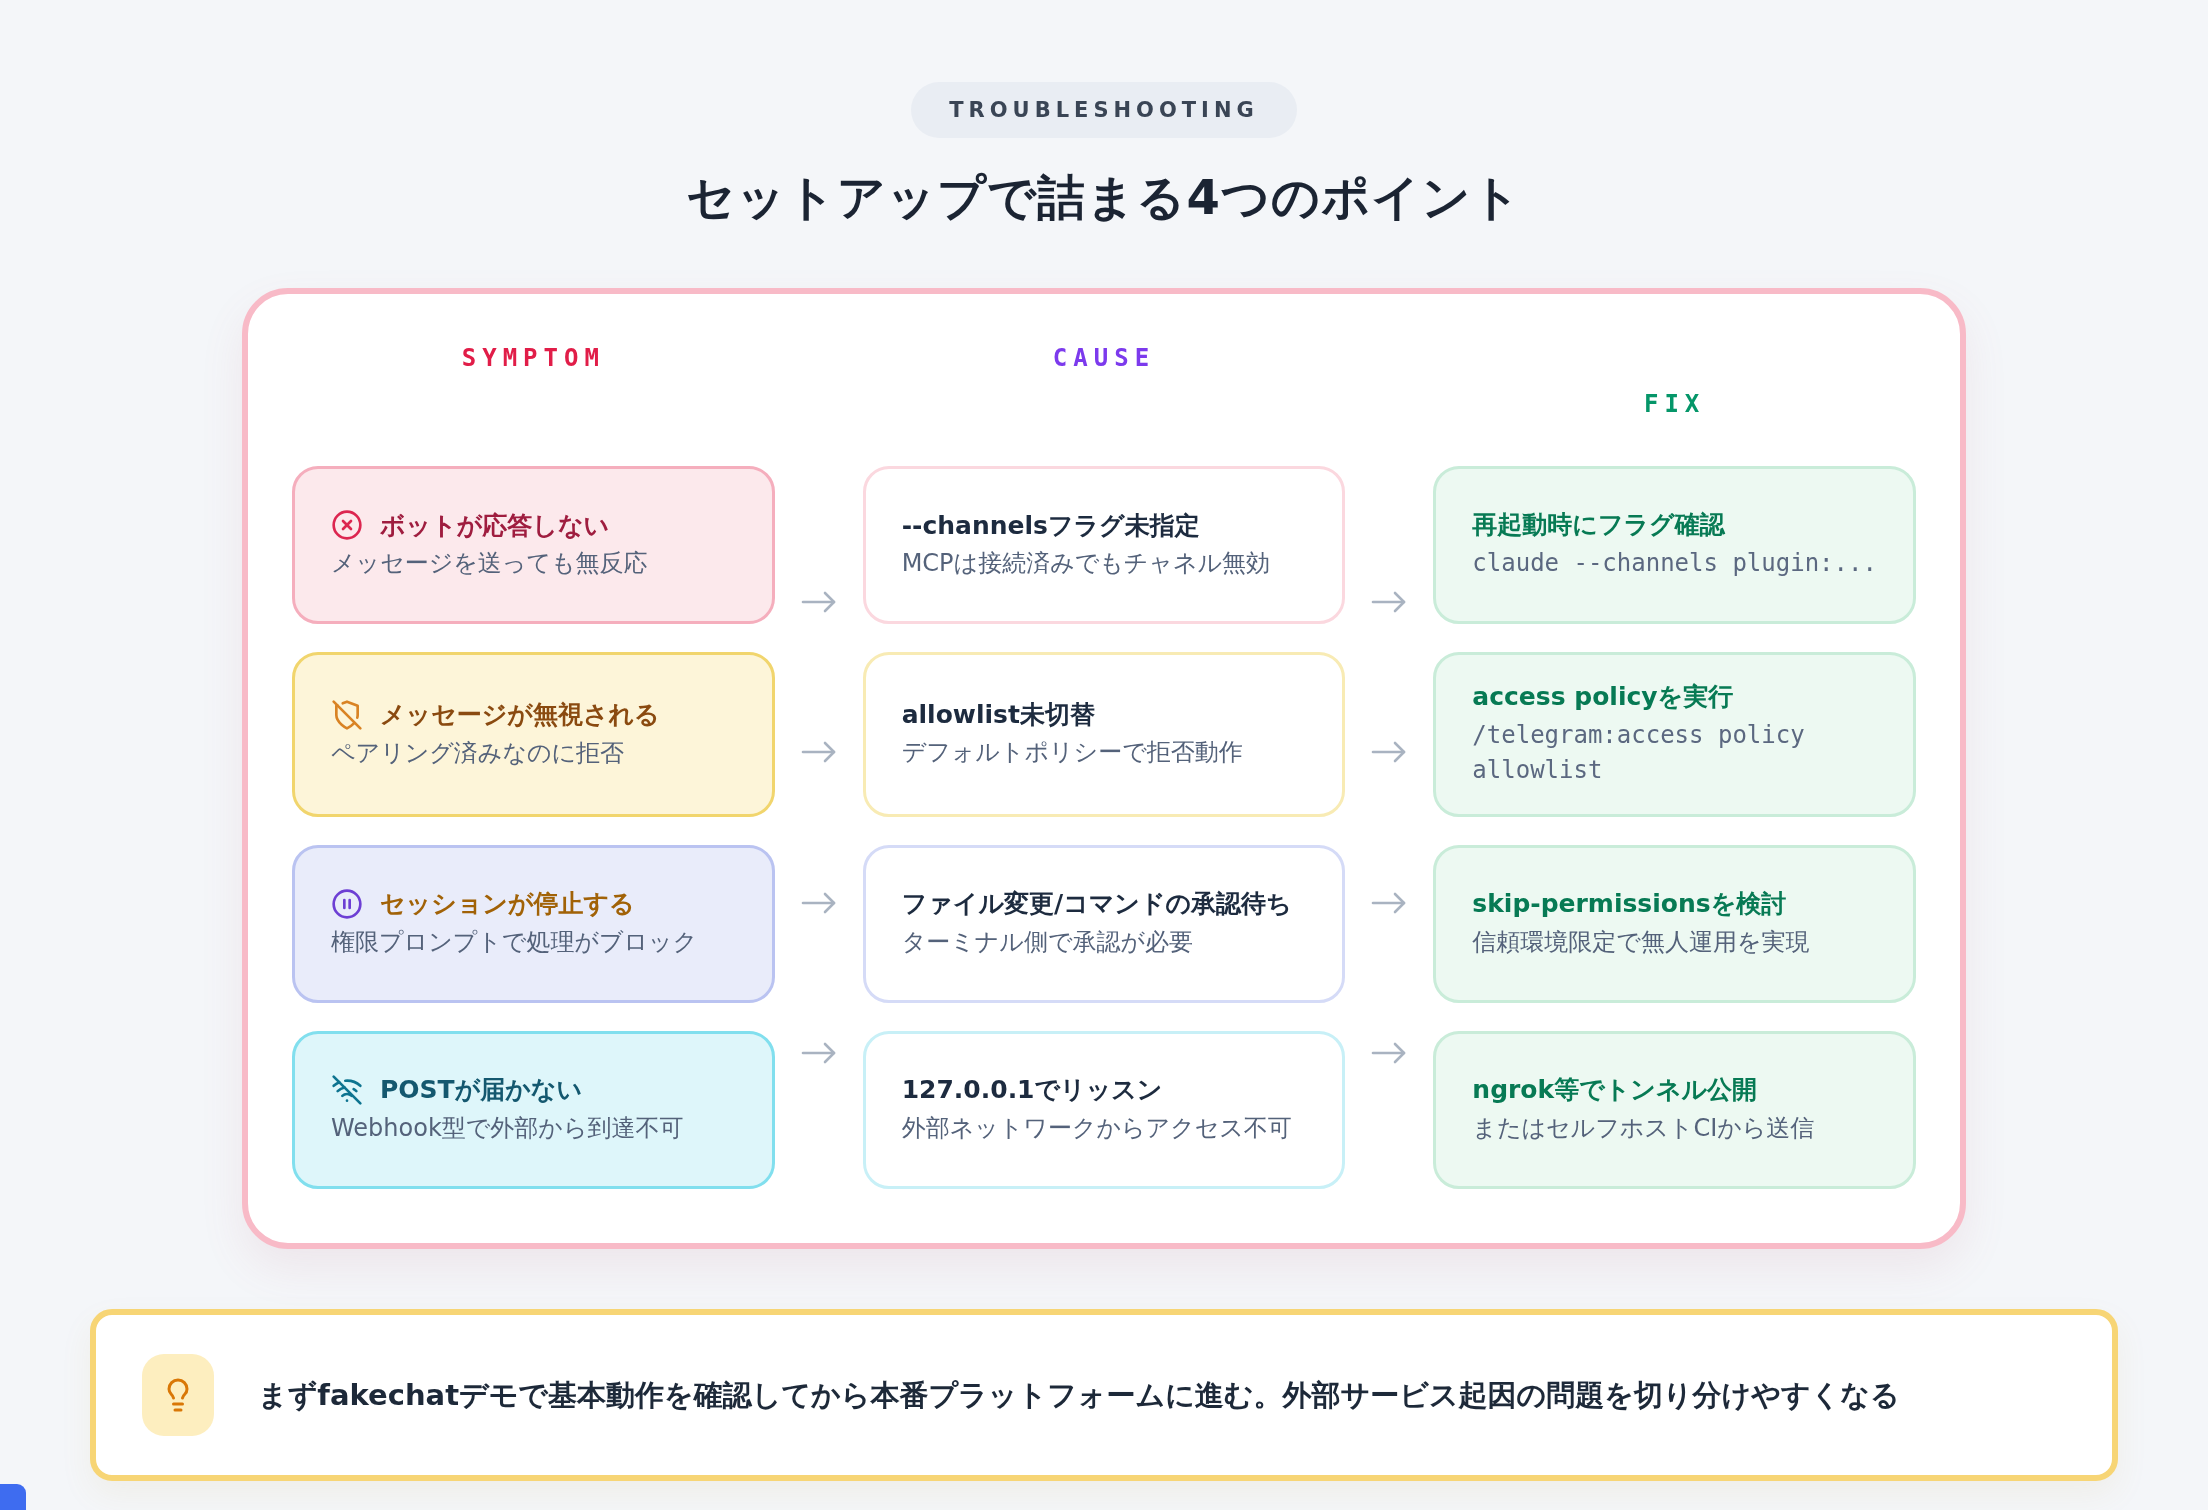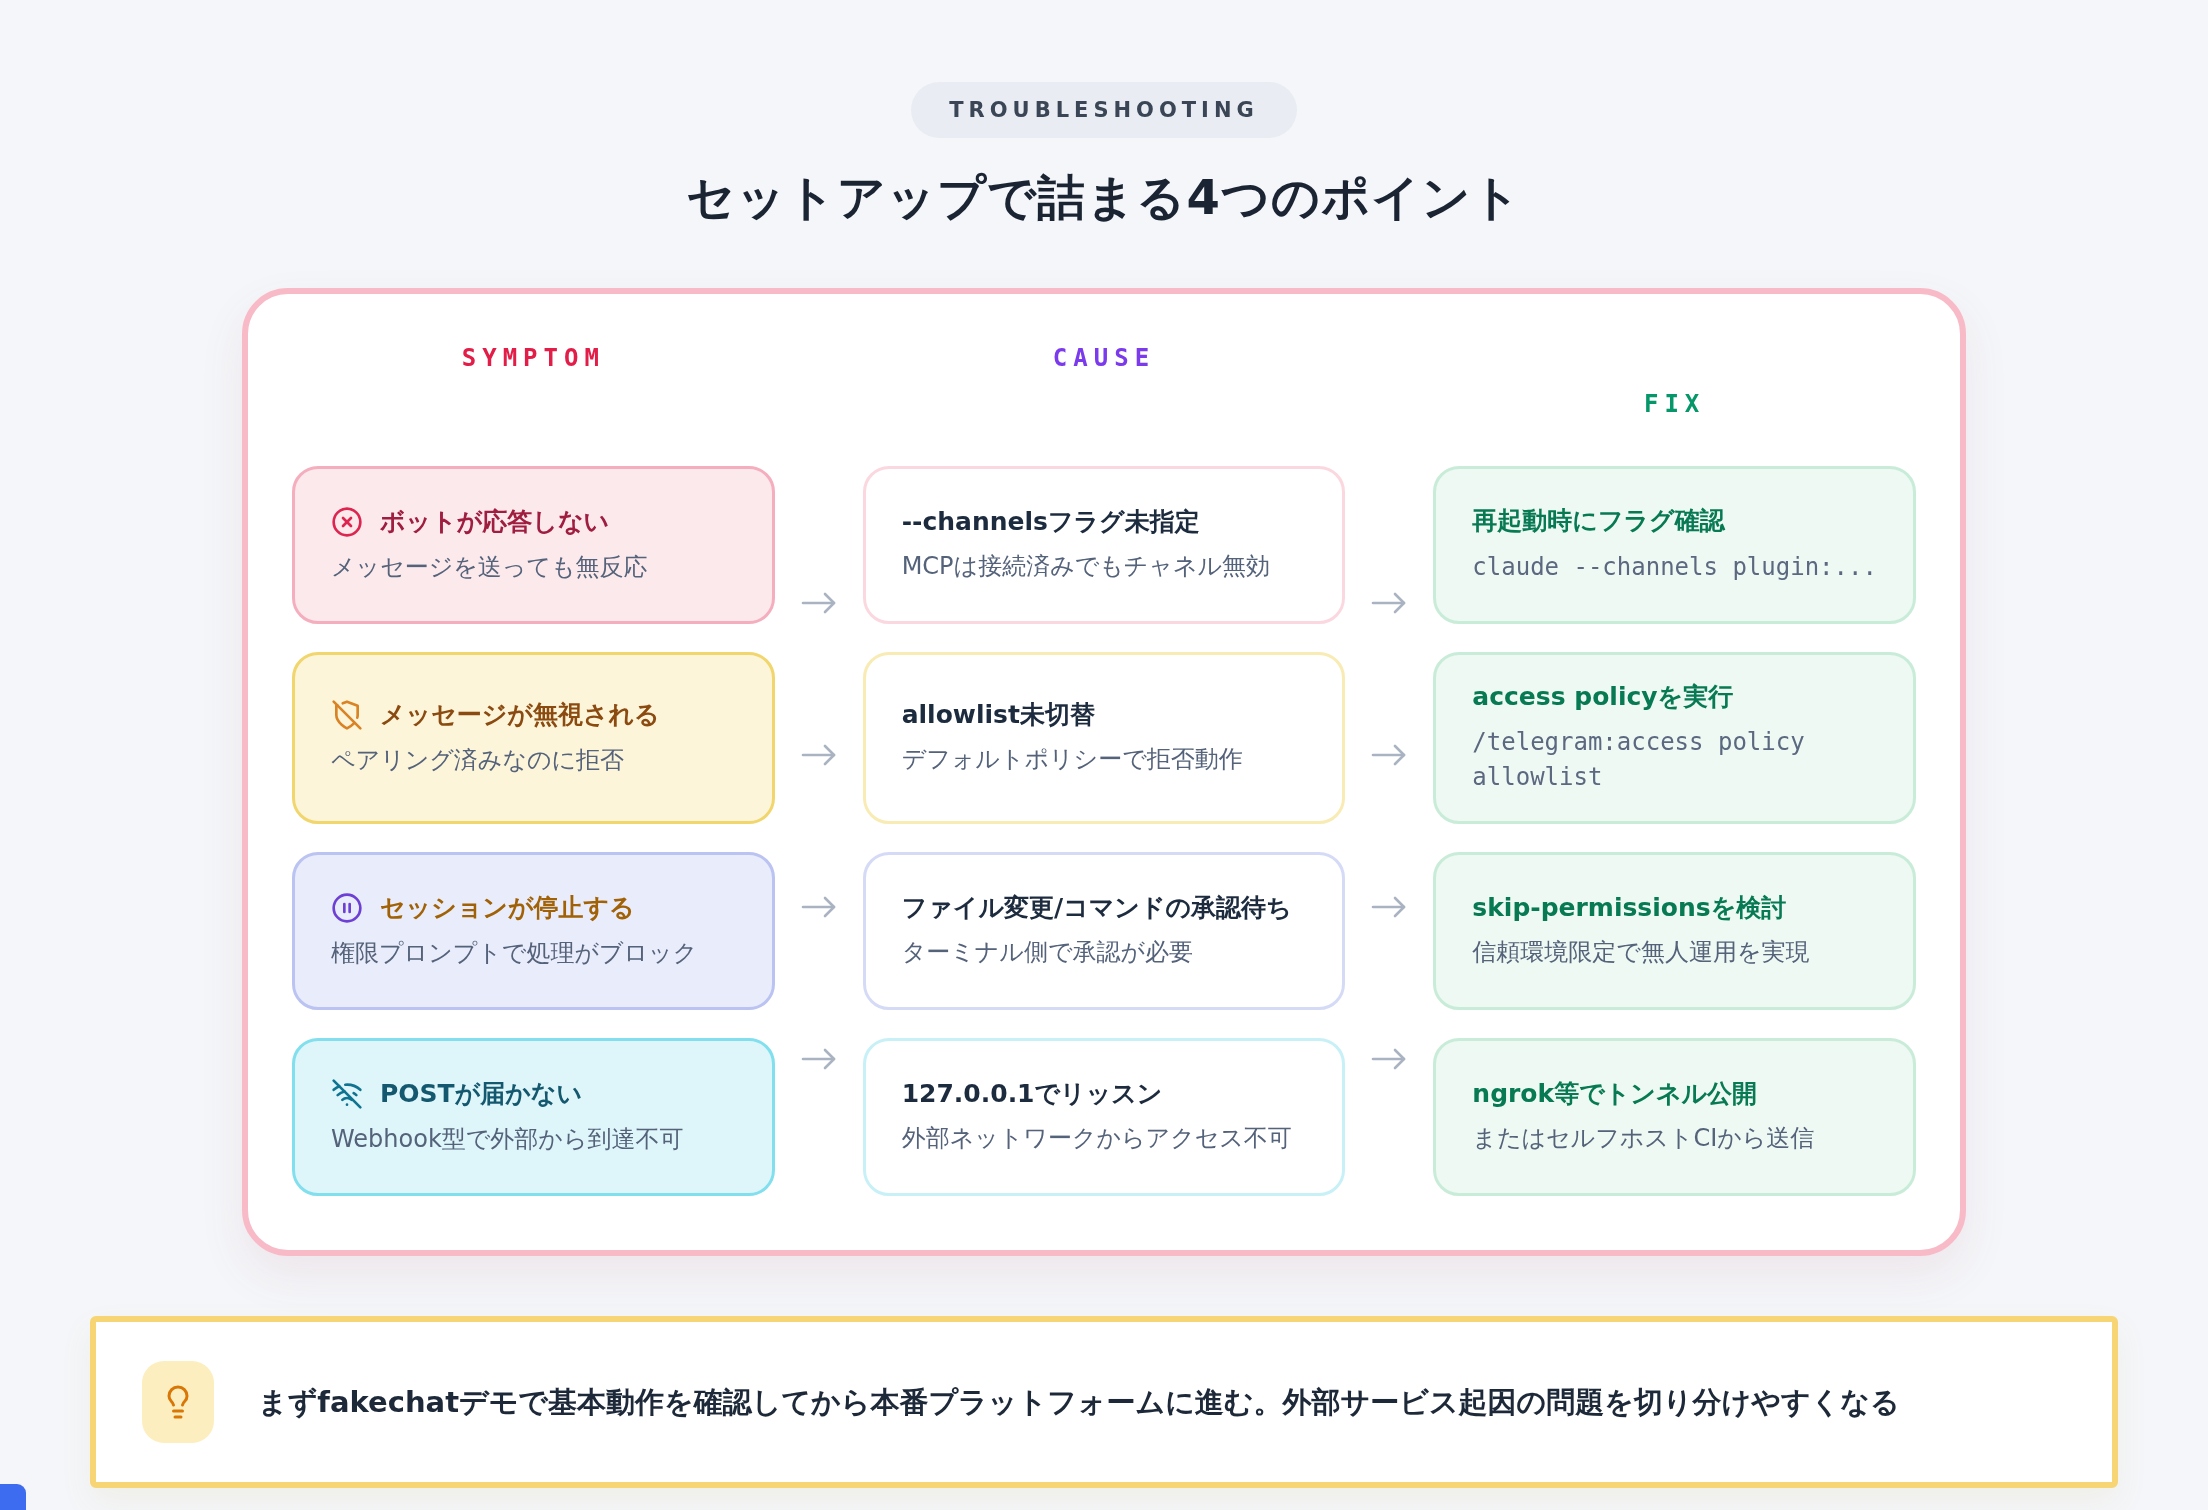--- a/index.html
+++ b/index.html
@@ -32,21 +32,21 @@
     text-align:center; padding-bottom:20px;
     font-family:"DejaVu Sans Mono","Liberation Mono",monospace;
     font-weight:bold; font-size:24px; letter-spacing:6px;
   }
   .h-symptom { grid-column:1; color:#e11d48; }
   .h-cause   { grid-column:3; color:#7c3aed; }
   .h-fix     { grid-column:5; color:#059669;margin-top:46px; }
 
   .card {
     border-radius:26px; padding:26px 36px; min-height:158px;
-    display:flex; flex-direction:column; justify-content:center; gap:13px;
+    display:flex; flex-direction:column; justify-content:center; gap:6px;
   }
   .card-title {
     font-size:25px; font-weight:bold; color:#1d2b3f;
     display:flex; align-items:center; gap:17px; line-height:1.25;
   }
   .card-sub { font-size:24px; color:#54627a; line-height:1.4; }
   .mono {
     font-family:"DejaVu Sans Mono","Liberation Mono",monospace;
     font-size:24px; color:#5b6880; line-height:1.45;
   }
@@ -78,21 +78,21 @@
   .arrows-col {
     grid-row:2/6; display:flex; flex-direction:column;
     justify-content:space-evenly; align-items:center;
   }
   .arrows-g1 { grid-column:2; }
   .arrows-g2 { grid-column:4; }
   .arrow { color:#a9b3c1; }
 
   .tip {
     width:2028px; min-height:172px; margin:60px auto 0; background:#ffffff;
-    border:6px solid #f7d575; border-radius:6px;
+    border:6px solid #f7d575; border-radius:22px;
     display:flex; align-items:center; gap:44px; padding:24px 46px;
     box-shadow:0 14px 32px rgba(190,150,45,0.08);
   }
   .tip-icon-box {
     width:72px; height:82px; flex:none; background:#fdeebf; border-radius:22px;
     display:flex; align-items:center; justify-content:center; color:#d97706;
   }
   .tip-text { font-size:29px; font-weight:bold; color:#1d2939; line-height:1.4; }
 
   .corner-fragment {

